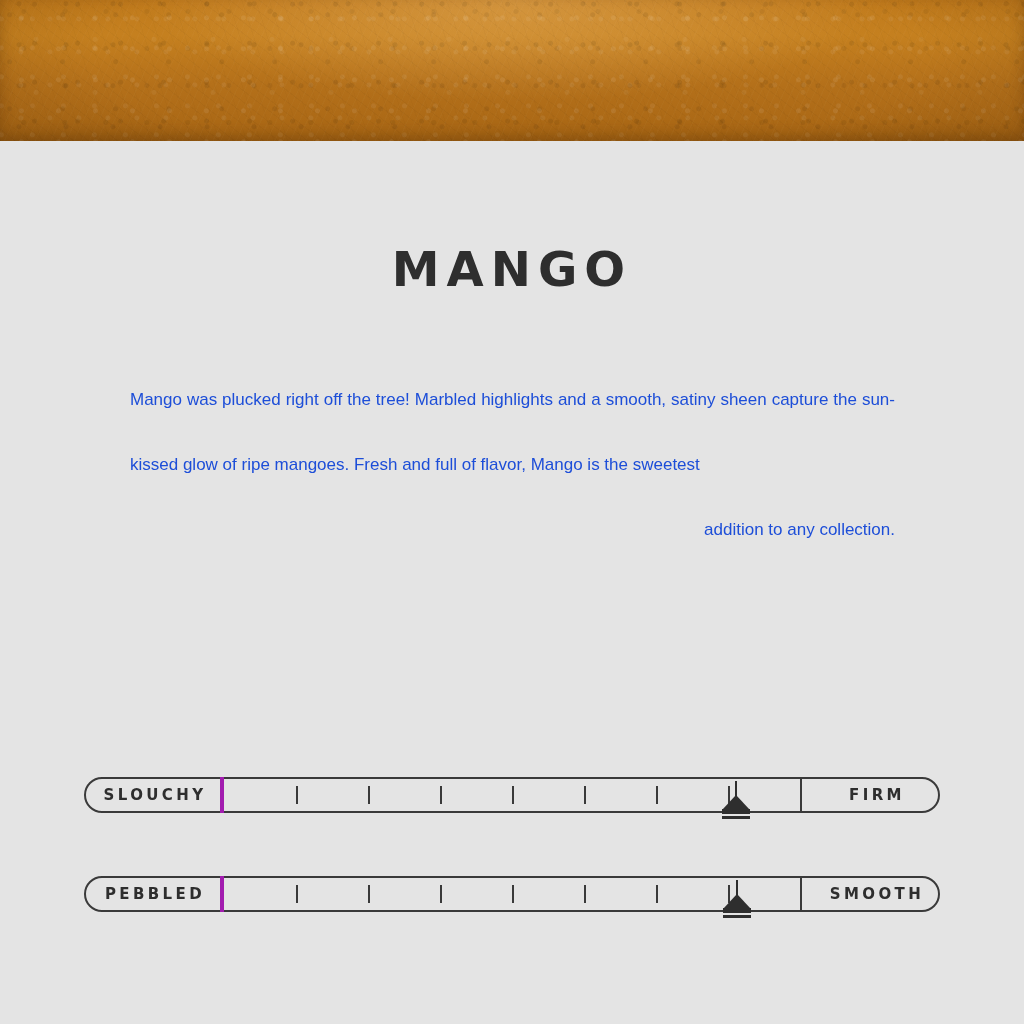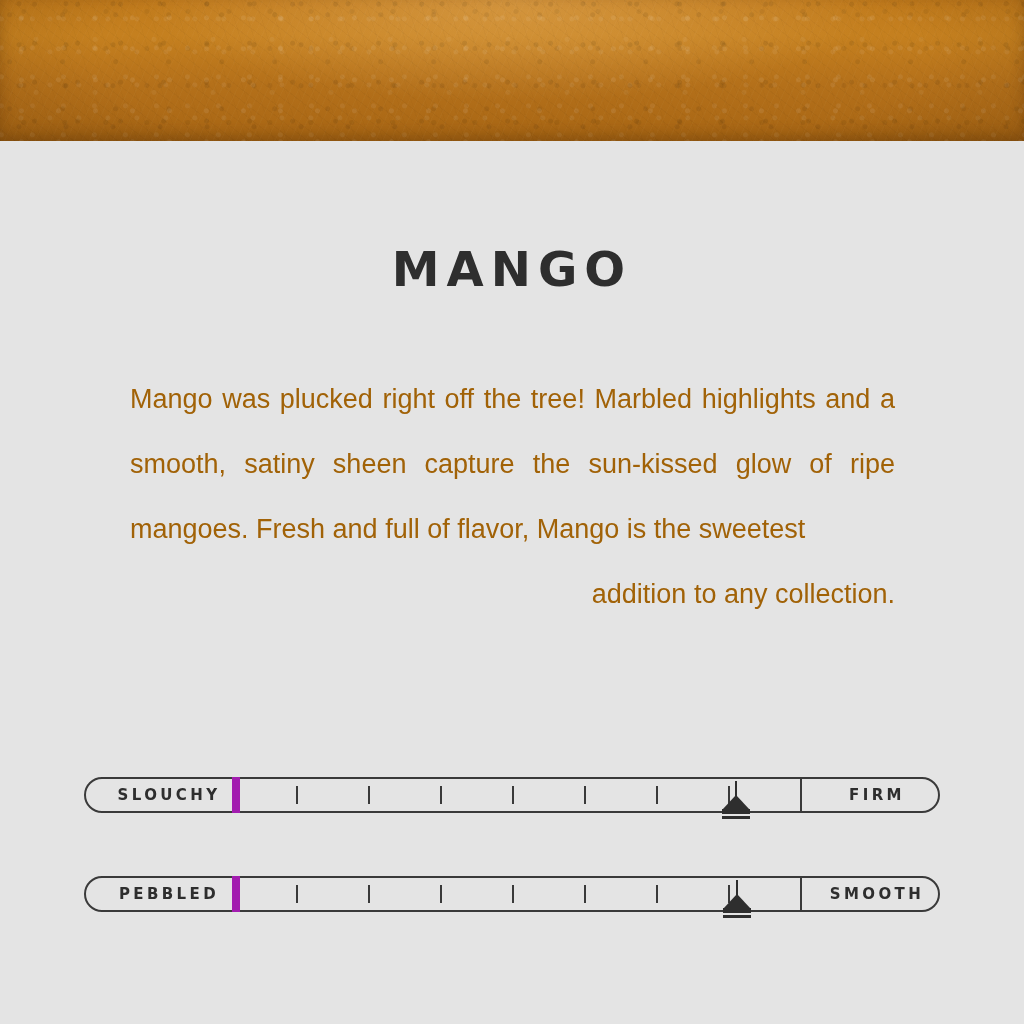--- a/index.html
+++ b/index.html
@@ -78,23 +78,23 @@
     font-family: "DejaVu Sans", sans-serif;
   }
 
   
   .desc {
     position: absolute;
     left: 130px;
     top: 367px;
     width: 765px;
     text-align: justify;
-    font-size: 27px;
+    font-size: 17px;
     line-height: 65px;
-    color: #a16207;
+    color: #1d4ed8;
     font-family: "Liberation Sans", sans-serif;
   }
   .desc .last {
     text-align: right;
     display: block;
   }
 
   
   .scales {
     position: absolute;
@@ -126,23 +126,23 @@
     display: flex;
     align-items: center;
     justify-content: center;
     font-size: 15px;
     font-weight: bold;
     letter-spacing: 3.4px;
     color: #2e2e2e;
     font-family: "DejaVu Sans", sans-serif;
   }
   .cap-left {
-    left: 16px;
+    left: 0;
     width: 140px;
-    border-right: 8px solid #a21caf;
+    border-right: 4px solid #a21caf;
     padding-left: 6px;
   }
   .cap-right {
     right: 0;
     width: 140px;
     border-left: 2px solid #3a3a3a;
     padding-left: 12px;
   }
   .ticks {
     position: absolute;

